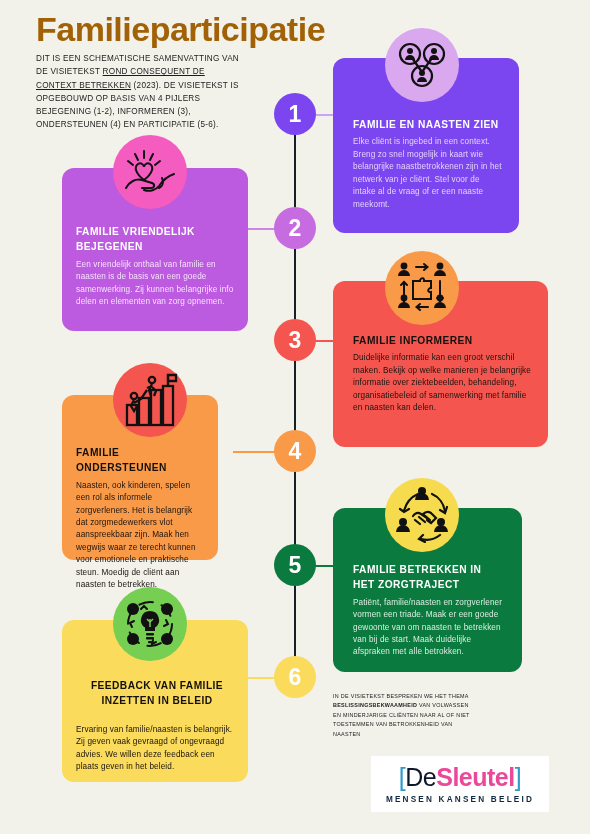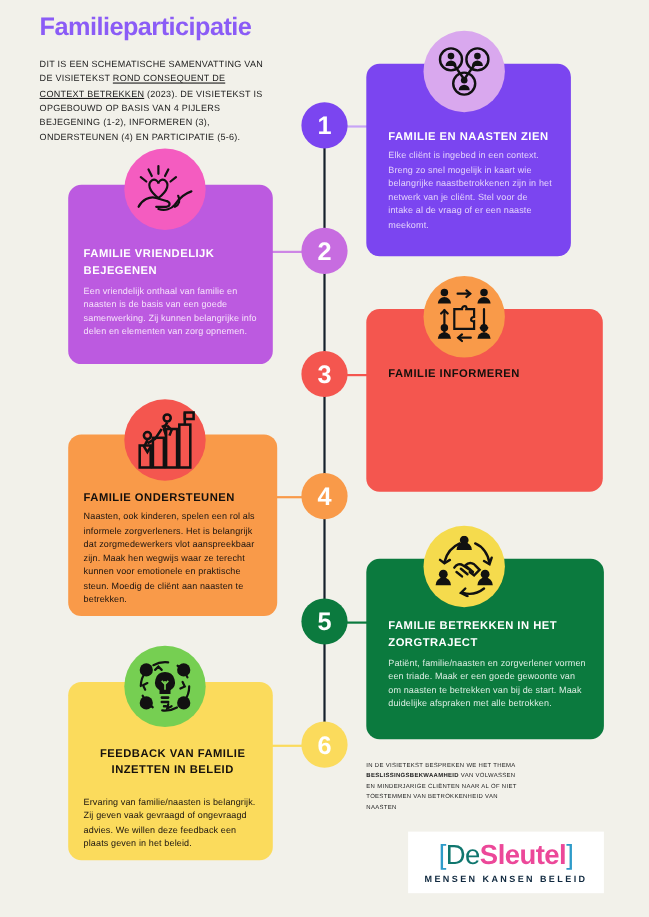--- a/index.html
+++ b/index.html
@@ -8,22 +8,22 @@
     background:#F2F1EA;
     font-family:"Liberation Sans", sans-serif;
     overflow:hidden;
     position:relative;
   }
   .page{position:relative;width:590px;height:834px;overflow:hidden;}
 
   
   .title{
     position:absolute;left:36px;top:12px;
-    font-size:23px;font-weight:bold;letter-spacing:-0.5px;
-    color:#8b5cf6;line-height:1.05;
+    font-size:34px;font-weight:bold;letter-spacing:-0.5px;
+    color:#a16207;line-height:1.05;
     white-space:nowrap;
     text-align:center;
   }
   .intro{
     position:absolute;left:36px;top:52px;width:234px;
     font-size:8.2px;line-height:1.62;letter-spacing:0.25px;
     color:#1c1c1c;text-transform:uppercase;
   }
   .intro .u{text-decoration:underline;}
 
@@ -67,21 +67,21 @@
     color:#1c1c1c;text-transform:uppercase;
   }
   .footnote b{font-weight:bold;}
   .logo{
     position:absolute;left:371px;top:756px;width:178px;height:56px;
     background:#ffffff;display:flex;flex-direction:column;
     align-items:center;justify-content:center;
   }
   .logo-word{font-size:25px;line-height:1;letter-spacing:-0.5px;white-space:nowrap;}
   .logo-word .br{color:#2E9BC9;font-weight:300;}
-  .logo-word .de{color:#0f766e;font-weight:400;}
+  .logo-word .de{color:#0f172a;font-weight:400;}
   .logo-word .sl{color:#ec4899;font-weight:bold;}
   .logo-tag{
     margin-top:5px;font-size:8.2px;font-weight:bold;letter-spacing:2.2px;
     color:#10293F;white-space:nowrap;
   }
 </style>
 </head>
 <body>
 
 <div class="page">
@@ -148,20 +148,21 @@
         <path d="M40 30 C42 34 41 38 37 40"></path>
       </g>
     </svg>
   </div>
   <div class="num" style="left:274px;top:207px;background:#C76CE0;">2</div>
 
   <div class="connector" style="left:312px;top:340px;width:45px;background:#F4564F;"></div>
   <div class="card" style="left:333px;top:281px;width:215px;height:166px;background:#F4564F;">
     <div class="cardinner" style="left:20px;right:14px;top:52px;">
       <div class="ctitle" style="color:#15100c;">FAMILIE INFORMEREN</div>
+      <div class="cbody" style="color:#1b1410;">Duidelijke informatie kan een groot verschil maken. Bekijk op welke manieren je belangrijke informatie over ziektebeelden, behandeling, organisatiebeleid of samenwerking met familie en naasten kan delen.</div>
     </div>
   </div>
   <div class="iconcircle" style="left:385px;top:251px;width:74px;height:74px;background:#F99A49;">
     <svg width="58" height="58" viewBox="0 0 58 58">
       <g fill="#111">
         <circle cx="11" cy="7" r="3.4"></circle>
           <path d="M5 17a6 6 0 0 1 12 0z"></path>
         <circle cx="47" cy="7" r="3.4"></circle>
           <path d="M41 17a6 6 0 0 1 12 0z"></path>
         <circle cx="11" cy="39" r="3.4"></circle>
@@ -178,21 +179,21 @@
           <path d="M8 26l3-3 3 3"></path>
         <line x1="47" y1="22" x2="47" y2="42"></line>
           <path d="M44 39l3 3 3-3"></path>
         <path d="M20 22h7a2.6 2.6 0 0 1 3.4-2.6 2.6 2.6 0 0 1 .6 2.6h7v7a2.6 2.6 0 0 0-2.6 3.4 2.6 2.6 0 0 0 2.6.6v7H20z"></path>
       </g>
     </svg>
   </div>
   <div class="num" style="left:274px;top:319px;background:#F4564F;">3</div>
 
   <div class="connector" style="left:233px;top:451px;width:45px;background:#F99A49;"></div>
-  <div class="card" style="left:62px;top:395px;width:190px;height:165px;background:#F99A49;">
+  <div class="card" style="left:62px;top:395px;width:156px;height:165px;background:#F99A49;">
     <div class="cardinner" style="left:14px;right:12px;top:50px;">
       <div class="ctitle" style="color:#15100c;">FAMILIE ONDERSTEUNEN</div>
       <div class="cbody" style="color:#1b1410;">Naasten, ook kinderen, spelen een rol als informele zorgverleners. Het is belangrijk dat zorgmedewerkers vlot aanspreekbaar zijn. Maak hen wegwijs waar ze terecht kunnen voor emotionele en praktische steun. Moedig de cliënt aan naasten te betrekken.</div>
     </div>
   </div>
   <div class="iconcircle" style="left:113px;top:363px;width:74px;height:74px;background:#F4564F;">
     <svg width="56" height="54" viewBox="0 0 56 54">
       <g fill="none" stroke="#111" stroke-width="2.3">
         <rect x="5" y="32" width="10" height="20"></rect>
         <rect x="17" y="25" width="10" height="27"></rect>
@@ -206,21 +207,21 @@
         <circle cx="30" cy="7" r="3.2"></circle>
         <path d="M30 11l-3 6 2 6"></path>
         <path d="M30 13l-5 2"></path>
         <path d="M30 14l4 4 -2 5"></path>
       </g>
     </svg>
   </div>
   <div class="num" style="left:274px;top:430px;background:#F99A49;">4</div>
 
   <div class="connector" style="left:312px;top:565px;width:45px;background:#0B7A3E;"></div>
-  <div class="card" style="left:333px;top:508px;width:216px;height:164px;background:#0B7A3E;">
+  <div class="card" style="left:333px;top:508px;width:189px;height:164px;background:#0B7A3E;">
     <div class="cardinner" style="left:20px;right:16px;top:54px;">
       <div class="ctitle" style="color:#ffffff;">FAMILIE BETREKKEN IN HET ZORGTRAJECT</div>
       <div class="cbody" style="color:#DBEDE2;">Patiënt, familie/naasten en zorgverlener vormen een triade. Maak er een goede gewoonte van om naasten te betrekken van bij de start. Maak duidelijke afspraken met alle betrokken.</div>
     </div>
   </div>
   <div class="iconcircle" style="left:385px;top:478px;width:74px;height:74px;background:#F5DB4D;">
     <svg width="56" height="56" viewBox="0 0 56 56">
       <g fill="#111">
         <circle cx="28" cy="4" r="4"></circle>
           <path d="M21 13a7 7 0 0 1 14 0z"></path>

